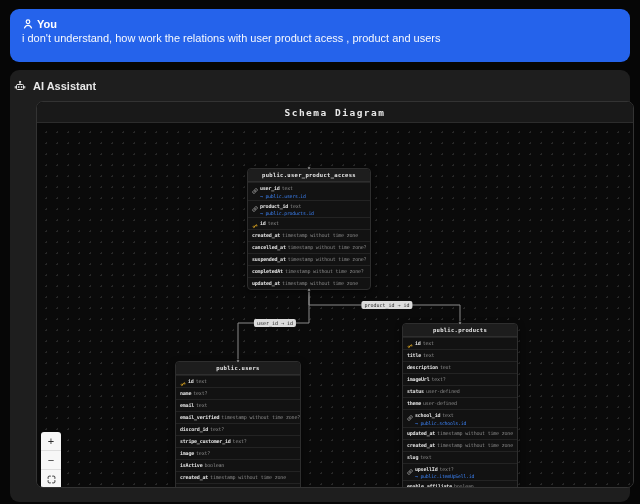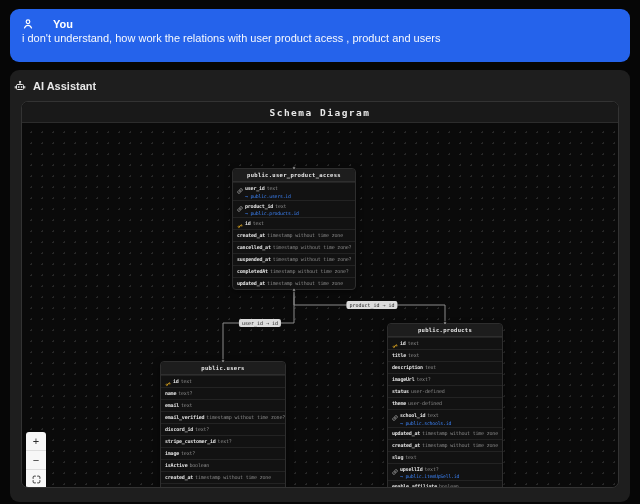--- a/index.html
+++ b/index.html
@@ -2,31 +2,31 @@
 <html><head>
 <meta charset="utf-8">
 <style>
   * { margin:0; padding:0; box-sizing:border-box; }
   html,body { width:640px; height:504px; background:#060606; overflow:hidden;
     font-family:"Liberation Sans", sans-serif; }
 
   
   .user-bubble { position:absolute; left:10px; top:9px; width:620px; height:53px;
     background:#2563eb; border-radius:9px; padding:9px 12px; color:#fff; }
-  .bubble-header { display:flex; align-items:flex-start; gap:19px; font-size:11px; font-weight:bold; }
+  .bubble-header { display:flex; align-items:flex-start; gap:3px; font-size:11px; font-weight:bold; }
   .bubble-text { margin-top:2px; font-size:11px; color:rgba(255,255,255,.96); }
 
   
   .ai-panel { position:absolute; left:10px; top:70px; width:620px; height:432px;
     background:#1e1e1e; border-radius:9px; }
   .panel-header { display:flex; align-items:center; gap:7px; padding:10px 12px 8px 4px;
     color:#e8e8e8; font-size:11px; font-weight:bold; }
 
   
-  .diagram-card { position:absolute; left:11px; top:31px; width:598px; height:387px;
+  .diagram-card { position:absolute; left:26px; top:31px; width:598px; height:387px;
     border:1px solid #333; border-radius:7px; overflow:hidden; background:#0a0a0a; }
   .diagram-title { height:21px; background:#191919; border-bottom:1px solid #2c2c2c;
     display:flex; align-items:center; justify-content:center;
     font-family:"DejaVu Sans Mono", monospace; font-size:9.5px; font-weight:600;
     letter-spacing:1.5px; color:#e8e8e8; }
   .canvas { position:relative; width:100%; height:365px; background:#0a0a0a;
     background-image:radial-gradient(#272727 1px, transparent 1px);
     background-size:11px 11px; background-position:4px 4px; overflow:hidden; }
 
   .edges-svg { position:absolute; left:0; top:0; width:100%; height:100%; }

